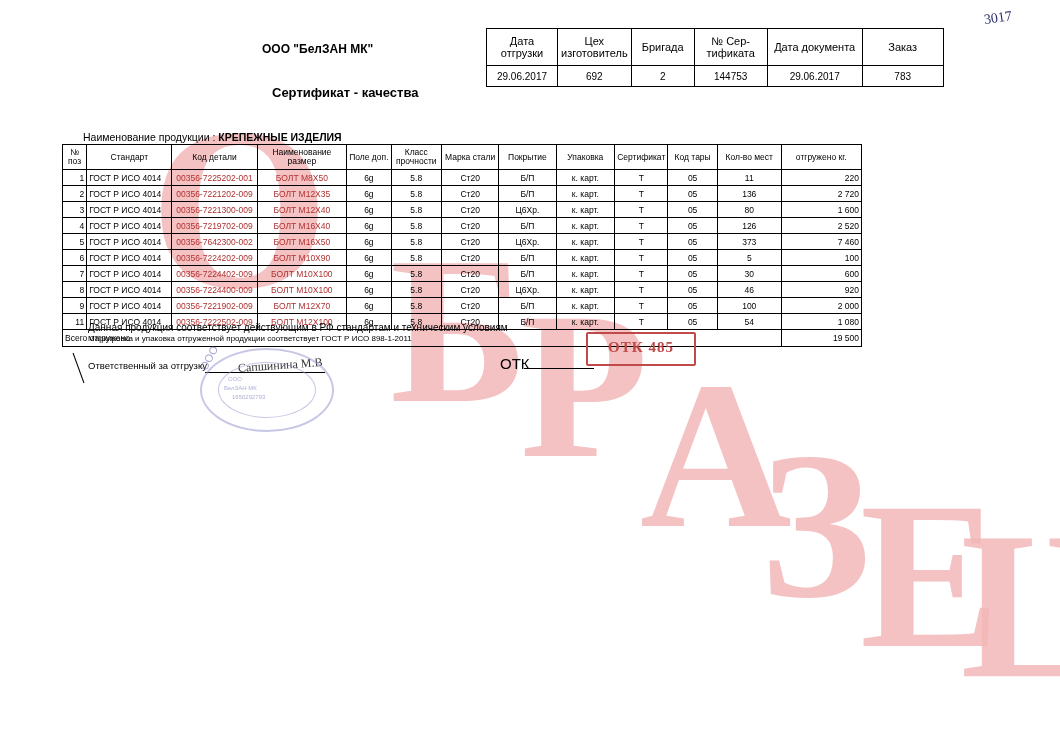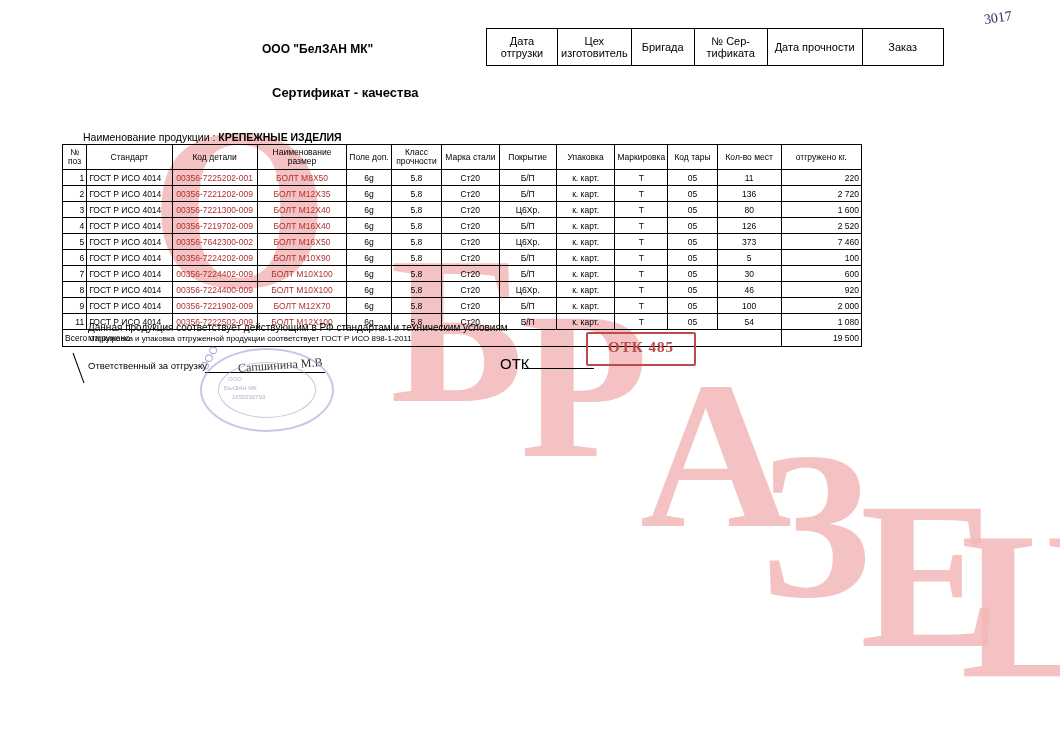--- a/index.html
+++ b/index.html
@@ -288,22 +288,30 @@
   <div class="company">ООО "БелЗАН МК"</div>
   <div class="doc-title">Сертификат - качества</div>
 
   <table class="hdr">
     <tbody>
         <tr>
       <th style="width:64px">Дата отгрузки</th>
       <th style="width:62px">Цех изготовитель</th>
       <th style="width:56px">Бригада</th>
       <th style="width:66px">№ Сер-тификата</th>
-      <th style="width:88px">Дата прочности</th>
+      <th style="width:88px">Дата документа</th>
       <th style="width:74px">Заказ</th>
+    </tr>
+    <tr>
+      <td>29.06.2017</td>
+      <td>692</td>
+      <td>2</td>
+      <td>144753</td>
+      <td>29.06.2017</td>
+      <td>783</td>
     </tr>
   </tbody>
     </table>
 
   <div class="prod-name">
     <span>Наименование продукции :</span>
     <b>КРЕПЕЖНЫЕ ИЗДЕЛИЯ</b>
   </div>
 
   <table class="main">
@@ -311,21 +319,21 @@
       <tr>
         <th style="width:20px">№ поз</th>
         <th style="width:86px">Стандарт</th>
         <th style="width:86px">Код детали</th>
         <th style="width:88px">Наименование размер</th>
         <th style="width:42px">Поле доп.</th>
         <th style="width:46px">Класс прочности</th>
         <th style="width:56px">Марка стали</th>
         <th style="width:54px">Покрытие</th>
         <th style="width:56px">Упаковка</th>
-        <th style="width:42px">Маркировка</th>
+        <th style="width:42px">Сертификат</th>
         <th style="width:48px">Код тары</th>
         <th style="width:64px">Кол-во мест</th>
         <th style="width:80px">отгружено кг.</th>
       </tr>
     </thead>
     <tbody>
         <tr>
           <td class="c-num">1</td>
           <td class="c-std">ГОСТ Р ИСО 4014</td>
           <td class="c-code">00356-7225202-001</td>

